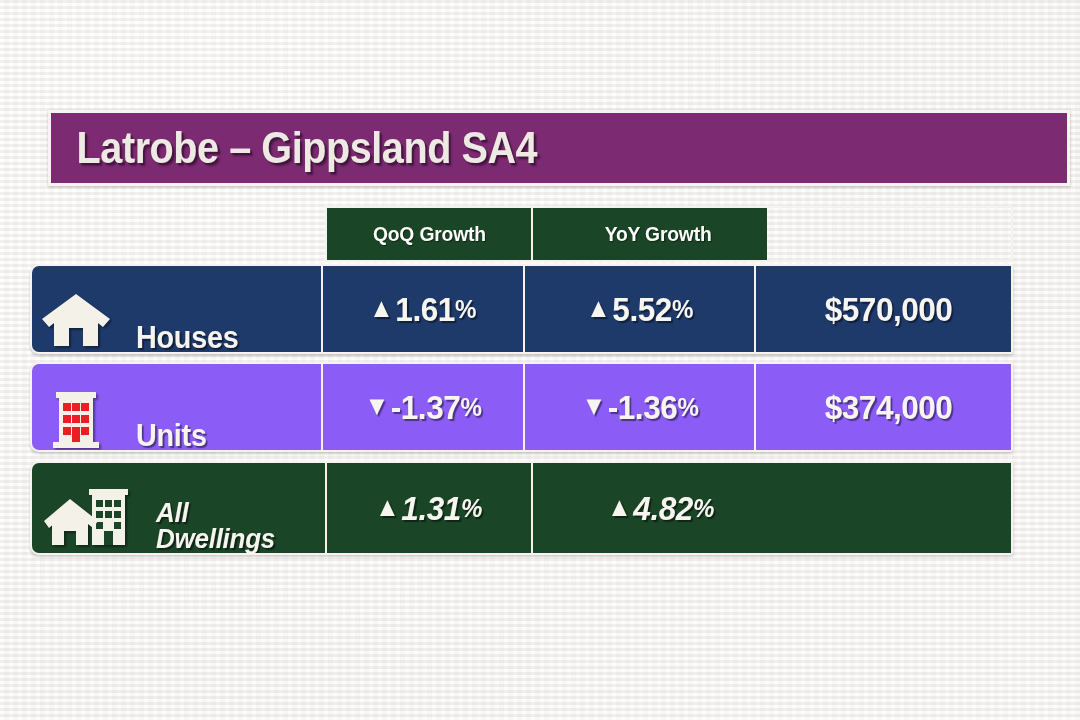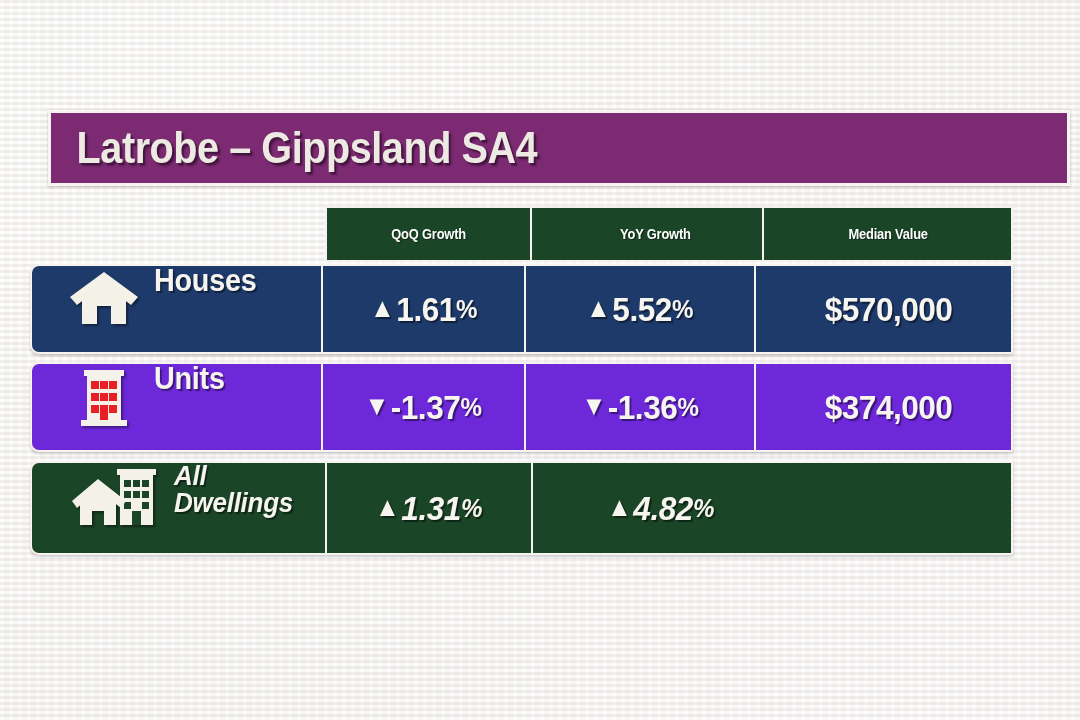--- a/index.html
+++ b/index.html
@@ -44,48 +44,48 @@
 
   
   .table { position:absolute; left:30px; top:206px; width:983px; }
 
   .hdr-row { position:absolute; left:295px; top:0; width:688px; height:56px;
              display:flex; border:2px solid #f4f1ef; }
   .hdr-cell {
     background:#1b4527;
     display:flex; align-items:center; justify-content:center;
     color:#fdfdfb;
-    font-size:14px; font-weight:bold;
+    font-size:21px; font-weight:bold;
     transform-origin:center;
     border-right:2px solid #f4f1ef;
     letter-spacing:-0.2px;
     text-shadow:1px 1px 1px rgba(0,0,0,.45);
   }
   .hdr-cell:last-child { border-right:none; }
   .hdr-cell span { transform:scaleX(.92); display:block; white-space:nowrap; }
   .c1 { width:206px; }
   .c2 { width:234px;padding-left:16px; }
   .c3 { width:248px; }
 
   .row {
     position:absolute; left:0; width:983px; height:90px;
     display:flex; align-items:stretch;
     border:2px solid #f6f3f1;
     border-radius:9px 2px 2px 9px;
     box-shadow:0 2px 3px rgba(0,0,0,.18);
     overflow:hidden;
   }
   .row-houses { top:58px;  background:#1e3a6b; }
-  .row-units  { top:156px; background:#6d28d9; }
+  .row-units  { top:156px; background:#8b5cf6; }
   .row-all    { top:255px; background:#1b4527; height:94px;font-style:italic; }
 
   .cell-label {
     width:295px;
-    display:flex; align-items:flex-start; gap:14px;
-    padding-left:36px;
+    display:flex; align-items:flex-end; gap:24px;
+    padding-left:8px;
     border-right:2px solid #f4f1ef;
   }
   .cell-label .txt {
     color:#f6f4ee; font-size:31px; font-weight:bold;
     line-height:.95; letter-spacing:-0.3px;
     transform:scaleX(.93); transform-origin:left center;
     text-shadow:2px 2px 1px rgba(0,0,0,.45);
   }
   .cell-label .txt.two-line { font-size:28px; }
 
@@ -124,23 +124,20 @@
   </div>
 
   <div class="table">
 
     <div class="hdr-row">
       <div class="hdr-cell c1">
         <span>QoQ Growth</span>
       </div>
       <div class="hdr-cell c2">
         <span>YoY Growth</span>
-      </div>
-      <div class="hdr-cell c3">
-        <span>Median Value</span>
       </div>
     </div>
 
     <div class="row row-houses">
       <div class="cell-label">
         <span class="icon">
           <svg viewBox="0 0 72 64">
             <path fill="#f4f1e8" d="M36 6 L70 31 L63 39 L36 18 L9 39 L2 31 Z"></path>
             <path fill="#f4f1e8" d="M14 34 L36 17 L58 34 L58 58 L43 58 L43 40 L29 40 L29 58 L14 58 Z"></path>
           </svg>

